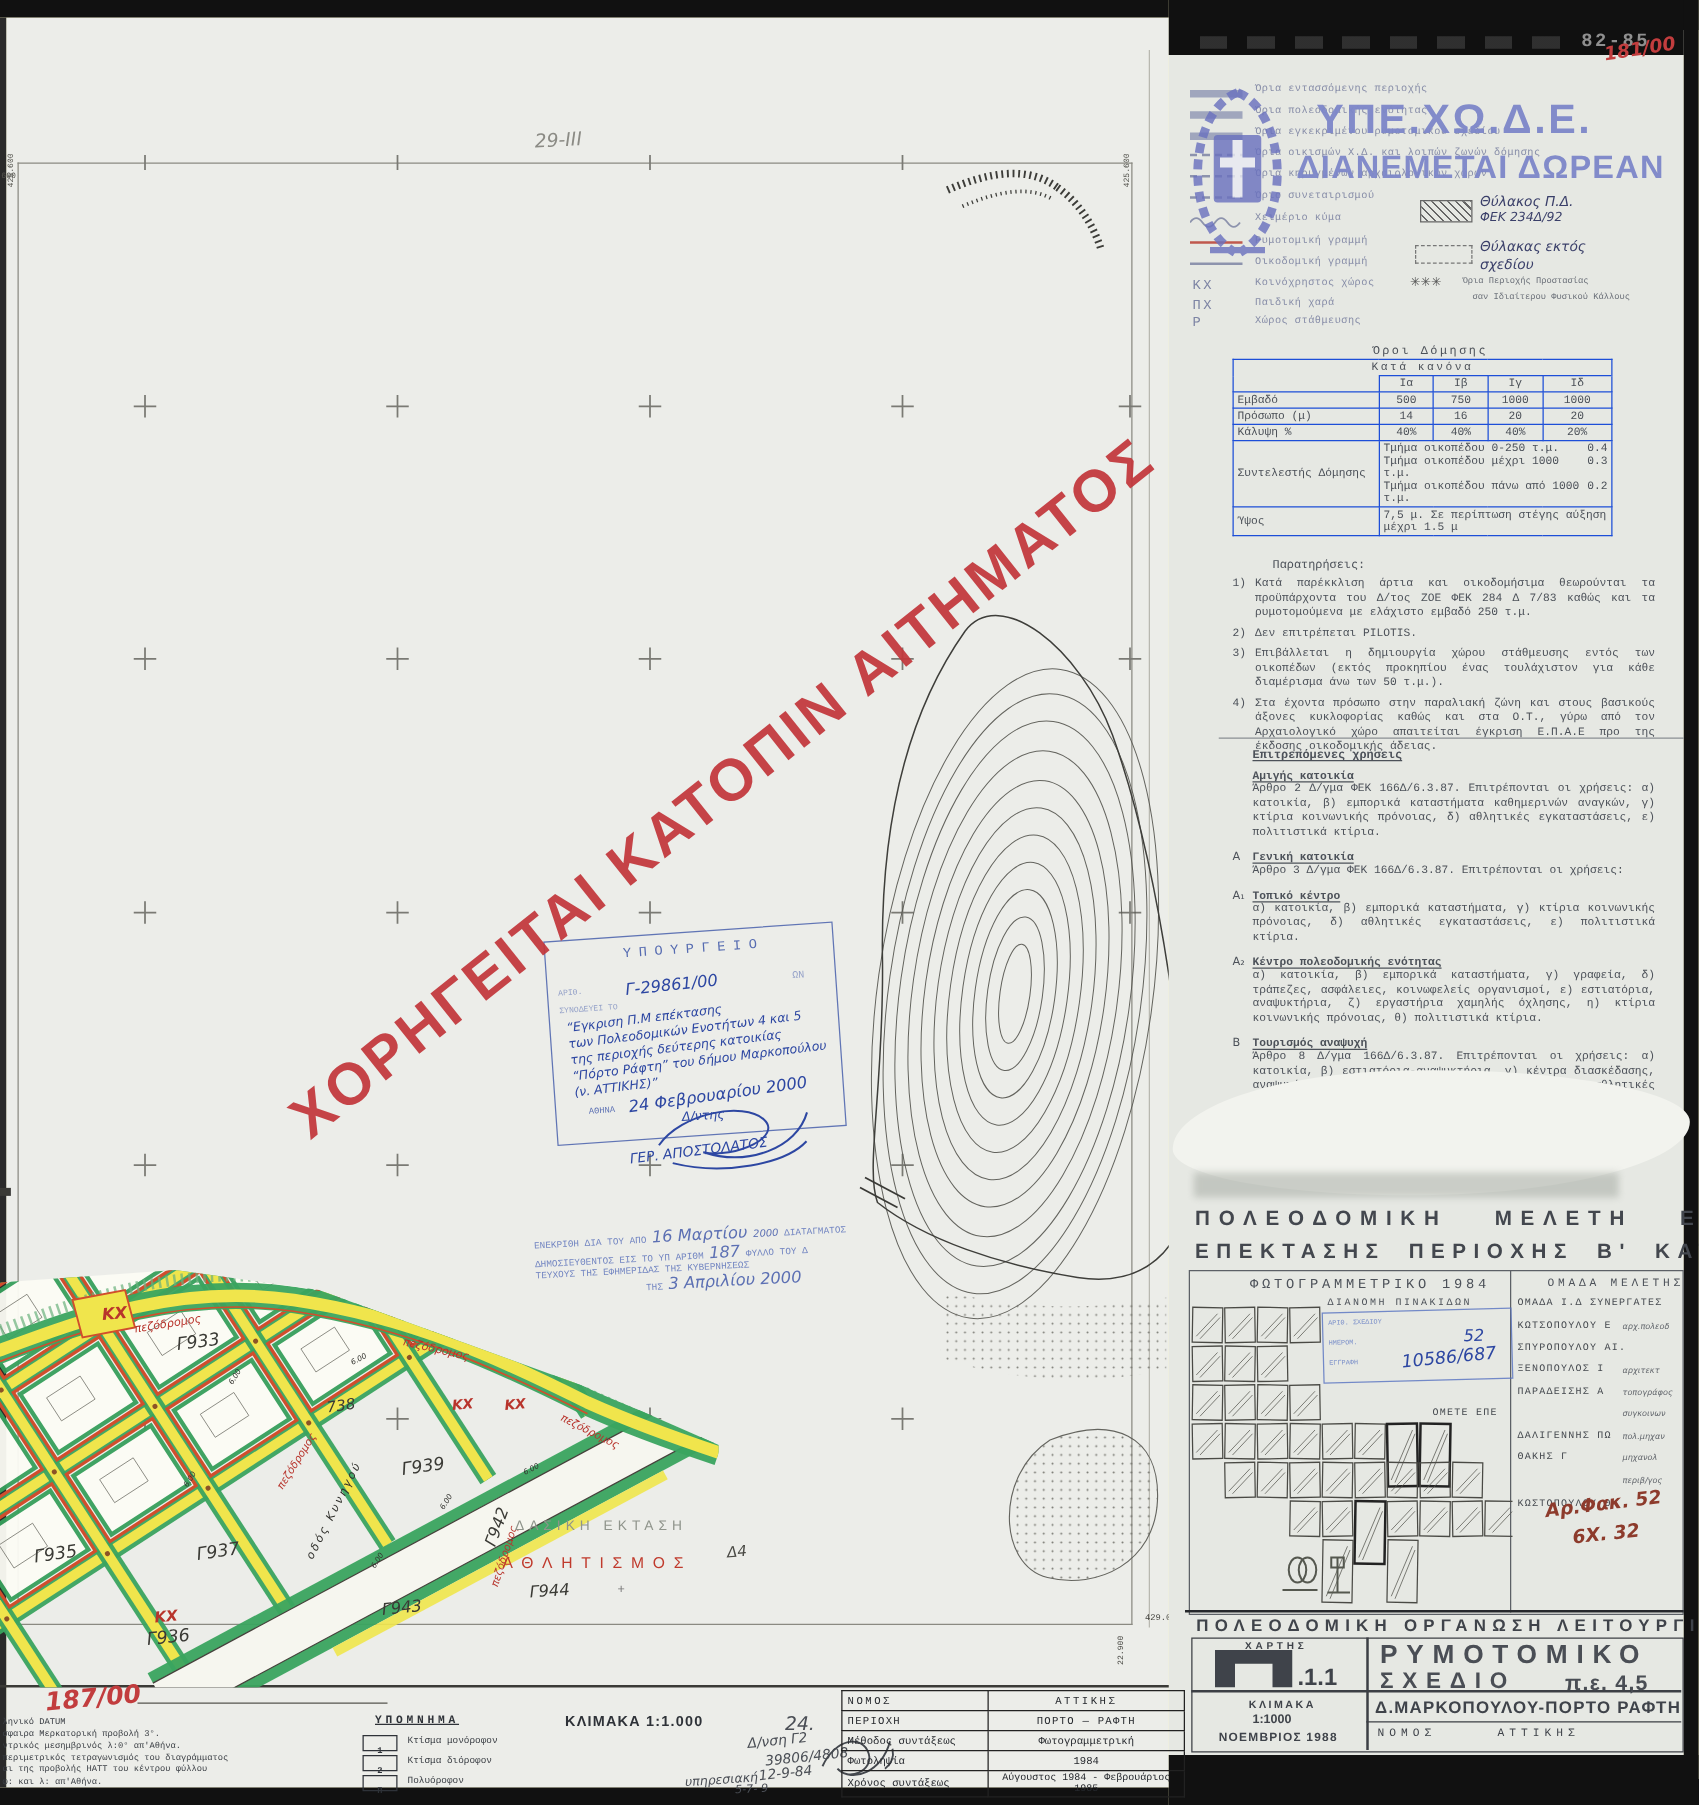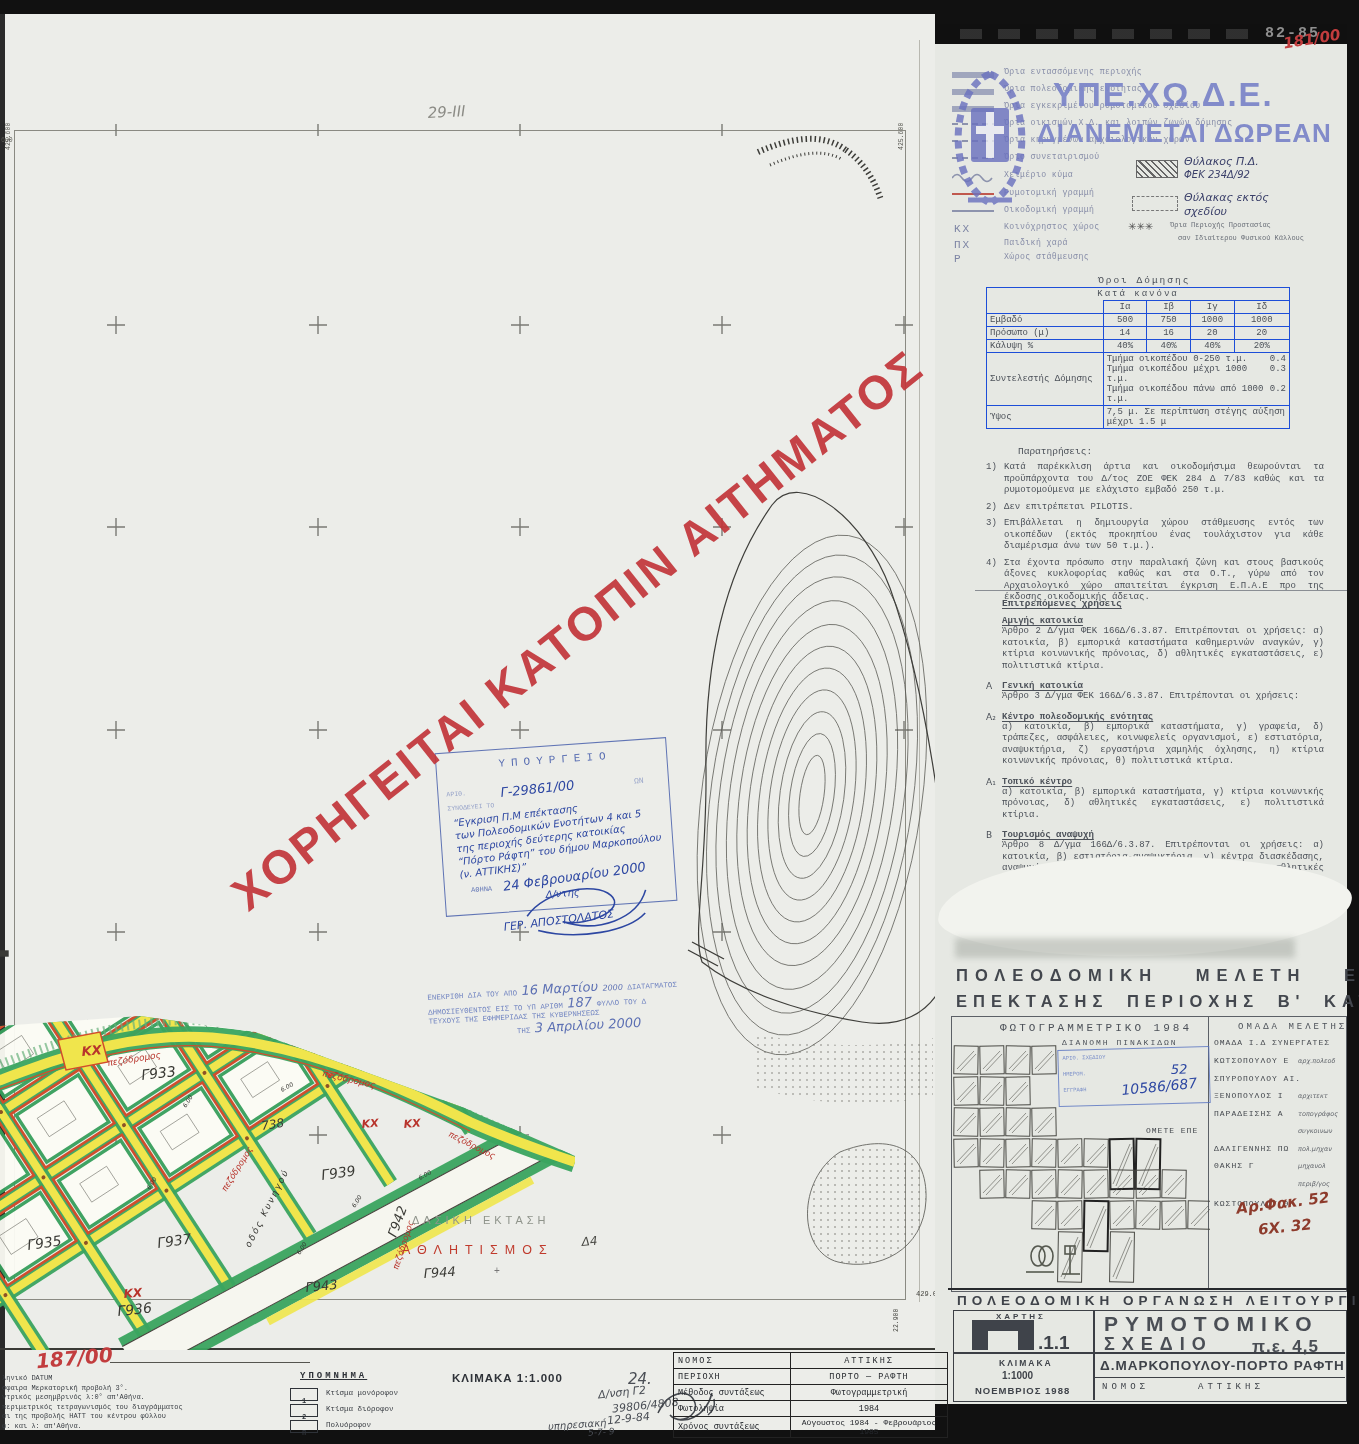--- a/index.html
+++ b/index.html
@@ -554,28 +554,28 @@
       <div style="position: relative; margin-bottom: 9px;">
         <div class="mono uses-h" style="font-size: 9px; color: rgb(76, 81, 89);">Αμιγής κατοικία</div>
         <div class="mono" style="font-size: 9px; line-height: 11.5px; color: rgb(76, 81, 89); text-align: justify; white-space: normal;">Άρθρο 2 Δ/γμα ΦΕΚ 166Δ/6.3.87. Επιτρέπονται οι χρήσεις: α) κατοικία, β) εμπορικά καταστήματα καθημερινών αναγκών, γ) κτίρια κοινωνικής πρόνοιας, δ) αθλητικές εγκαταστάσεις, ε) πολιτιστικά κτίρια.</div>
       </div>
       <div style="position: relative; margin-bottom: 9px;">
         <span style="position: absolute; left: -16px; top: 0px; font-size: 9px; font-family: &quot;DejaVu Sans&quot;, sans-serif; color: rgb(76, 81, 89);">Α</span>
         <div class="mono uses-h" style="font-size: 9px; color: rgb(76, 81, 89);">Γενική κατοικία</div>
         <div class="mono" style="font-size: 9px; line-height: 11.5px; color: rgb(76, 81, 89); text-align: justify; white-space: normal;">Άρθρο 3 Δ/γμα ΦΕΚ 166Δ/6.3.87. Επιτρέπονται οι χρήσεις:</div>
       </div>
       <div style="position: relative; margin-bottom: 9px;">
+        <span style="position: absolute; left: -16px; top: 0px; font-size: 9px; font-family: &quot;DejaVu Sans&quot;, sans-serif; color: rgb(76, 81, 89);">Α₁</span>
+        <div class="mono uses-h" style="font-size: 9px; color: rgb(76, 81, 89);">Τοπικό κέντρο</div>
+        <div class="mono" style="font-size: 9px; line-height: 11.5px; color: rgb(76, 81, 89); text-align: justify; white-space: normal;">α) κατοικία, β) εμπορικά καταστήματα, γ) κτίρια κοινωνικής πρόνοιας, δ) αθλητικές εγκαταστάσεις, ε) πολιτιστικά κτίρια.</div>
+      </div>
+      <div style="position: relative; margin-bottom: 9px;">
         <span style="position: absolute; left: -16px; top: 0px; font-size: 9px; font-family: &quot;DejaVu Sans&quot;, sans-serif; color: rgb(76, 81, 89);">Α₂</span>
         <div class="mono uses-h" style="font-size: 9px; color: rgb(76, 81, 89);">Κέντρο πολεοδομικής ενότητας</div>
         <div class="mono" style="font-size: 9px; line-height: 11.5px; color: rgb(76, 81, 89); text-align: justify; white-space: normal;">α) κατοικία, β) εμπορικά καταστήματα, γ) γραφεία, δ) τράπεζες, ασφάλειες, κοινωφελείς οργανισμοί, ε) εστιατόρια, αναψυκτήρια, ζ) εργαστήρια χαμηλής όχλησης, η) κτίρια κοινωνικής πρόνοιας, θ) πολιτιστικά κτίρια.</div>
-      </div>
-      <div style="position: relative; margin-bottom: 9px;">
-        <span style="position: absolute; left: -16px; top: 0px; font-size: 9px; font-family: &quot;DejaVu Sans&quot;, sans-serif; color: rgb(76, 81, 89);">Α₁</span>
-        <div class="mono uses-h" style="font-size: 9px; color: rgb(76, 81, 89);">Τοπικό κέντρο</div>
-        <div class="mono" style="font-size: 9px; line-height: 11.5px; color: rgb(76, 81, 89); text-align: justify; white-space: normal;">α) κατοικία, β) εμπορικά καταστήματα, γ) κτίρια κοινωνικής πρόνοιας, δ) αθλητικές εγκαταστάσεις, ε) πολιτιστικά κτίρια.</div>
       </div>
       <div style="position: relative; margin-bottom: 9px;">
         <span style="position: absolute; left: -16px; top: 0px; font-size: 9px; font-family: &quot;DejaVu Sans&quot;, sans-serif; color: rgb(76, 81, 89);">Β</span>
         <div class="mono uses-h" style="font-size: 9px; color: rgb(76, 81, 89);">Τουρισμός αναψυχή</div>
         <div class="mono" style="font-size: 9px; line-height: 11.5px; color: rgb(76, 81, 89); text-align: justify; white-space: normal;">Άρθρο 8 Δ/γμα 166Δ/6.3.87. Επιτρέπονται οι χρήσεις: α) κατοικία, β) εστιατόρια-αναψυκτήρια, γ) κέντρα διασκέδασης, αναψυχής, δ) χώροι συνάθροισης κοινού, ε) αθλητικές εγκαταστάσεις.</div>
       </div>
     </div>
 
   <div class="smear" style="left:938px;top:856px;width:414px;height:100px;z-index:8;transform:rotate(-1deg);"></div>
   <div class="abs" style="left:955px;top:938px;width:340px;height:20px;background:#9aa098;opacity:.45;filter:blur(3px);z-index:9;"></div>

